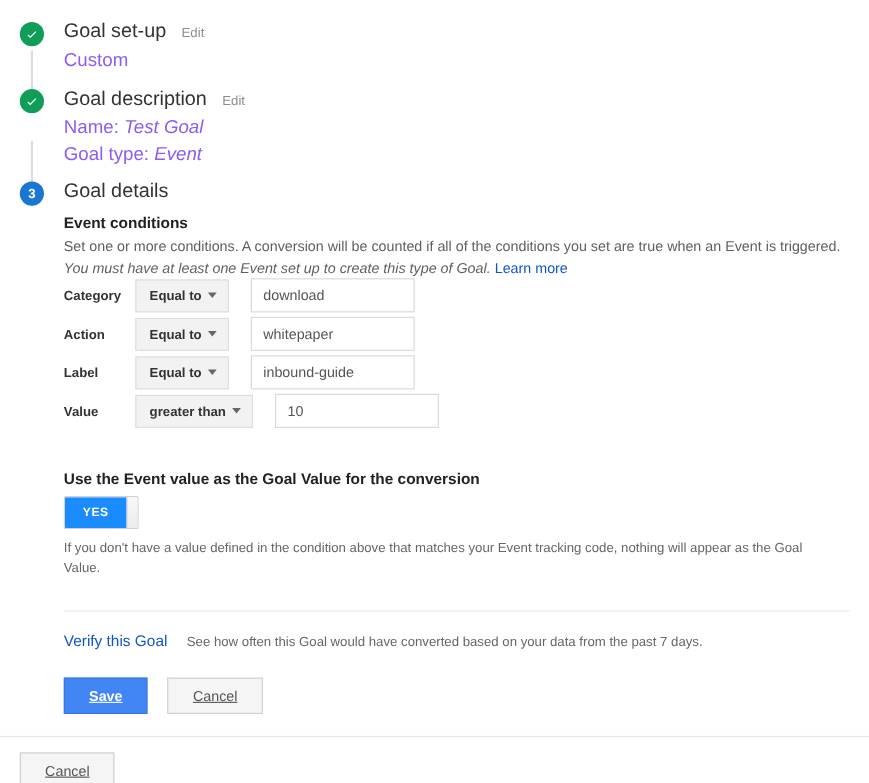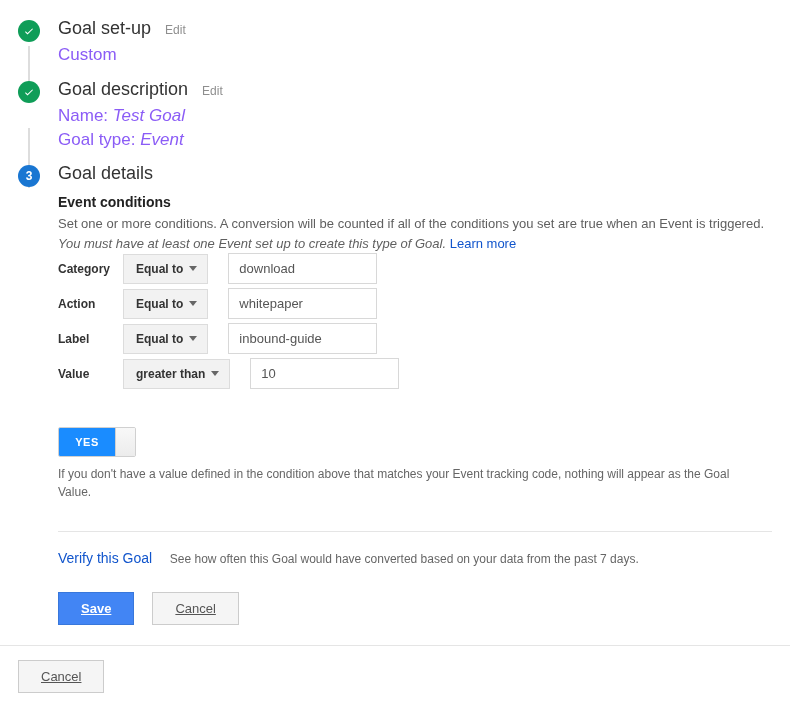--- a/index.html
+++ b/index.html
@@ -79,21 +79,21 @@
     padding: 7px 10px;
     font-size: 13px;
     color: #555;
     border: 1px solid #d8d8d8;
     outline: none;
   }
   .mt-big { margin-top: 38px; }
   .option-title { font-size: 14px; font-weight: bold; color: #222; margin-bottom: 8px; }
   .toggle {
     display: inline-flex;
-    width: 78px;
+    width: 68px;
     height: 30px;
     border: 1px solid #d0d0d0;
     border-radius: 2px;
     overflow: hidden;
     cursor: pointer;
   }
   .toggle .yes {
     flex: 0 0 56px;
     background: #1a8cff;
     color: #fff;
@@ -217,20 +217,21 @@
       <div class="cond-label">Value</div>
       <div class="select-btn wide">
         <span>greater than</span>
           <span class="caret"></span>
       </div>
       <input class="cond-input" value="10" style="">
     </div>
   </div>
 
   <div class="mt-big">
+    <div class="option-title">Use the Event value as the Goal Value for the conversion</div>
     <div class="toggle">
       <div class="yes">YES</div>
       <div class="knob"></div>
     </div>
     <div class="option-desc">If you don't have a value defined in the condition above that matches your Event tracking code, nothing will appear as the Goal Value.</div>
   </div>
 
   <hr class="hr">
 
   <div class="verify-row">

